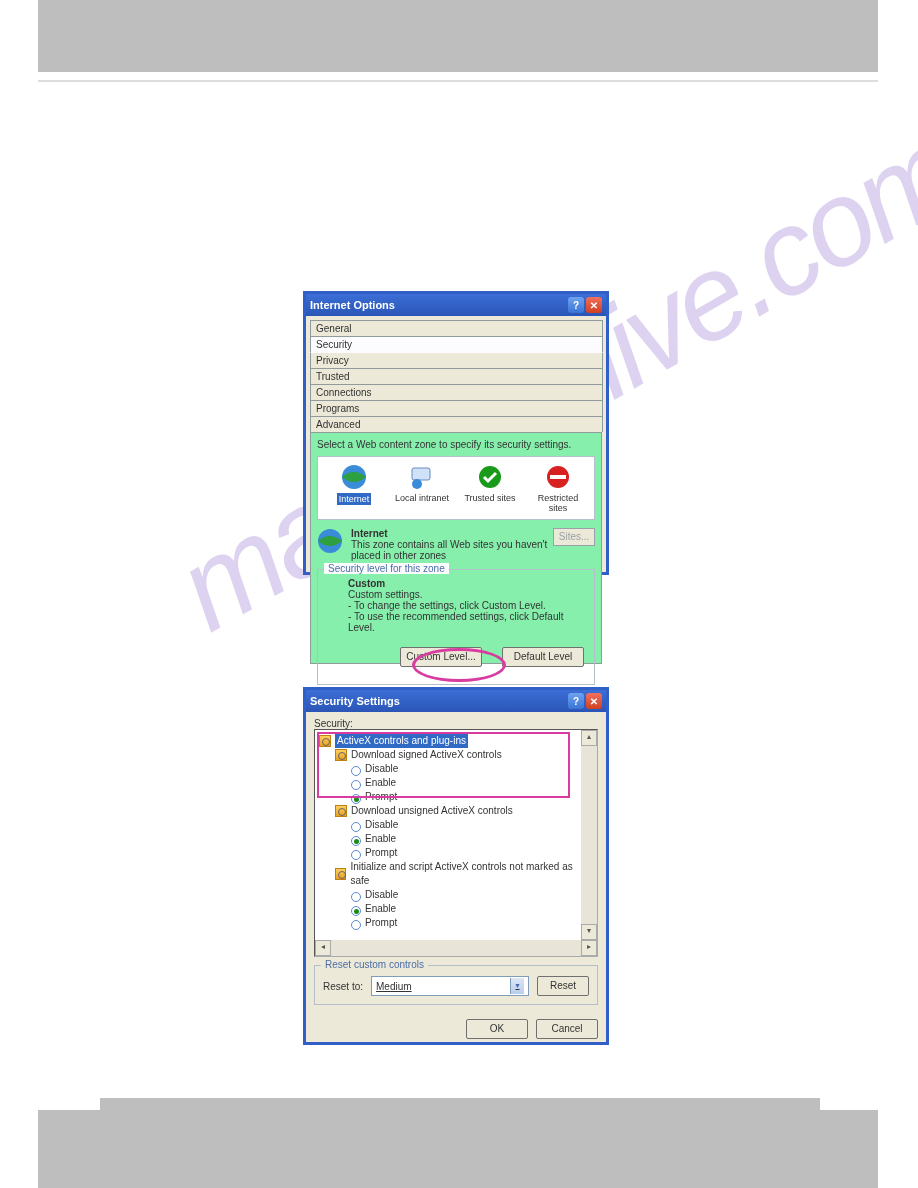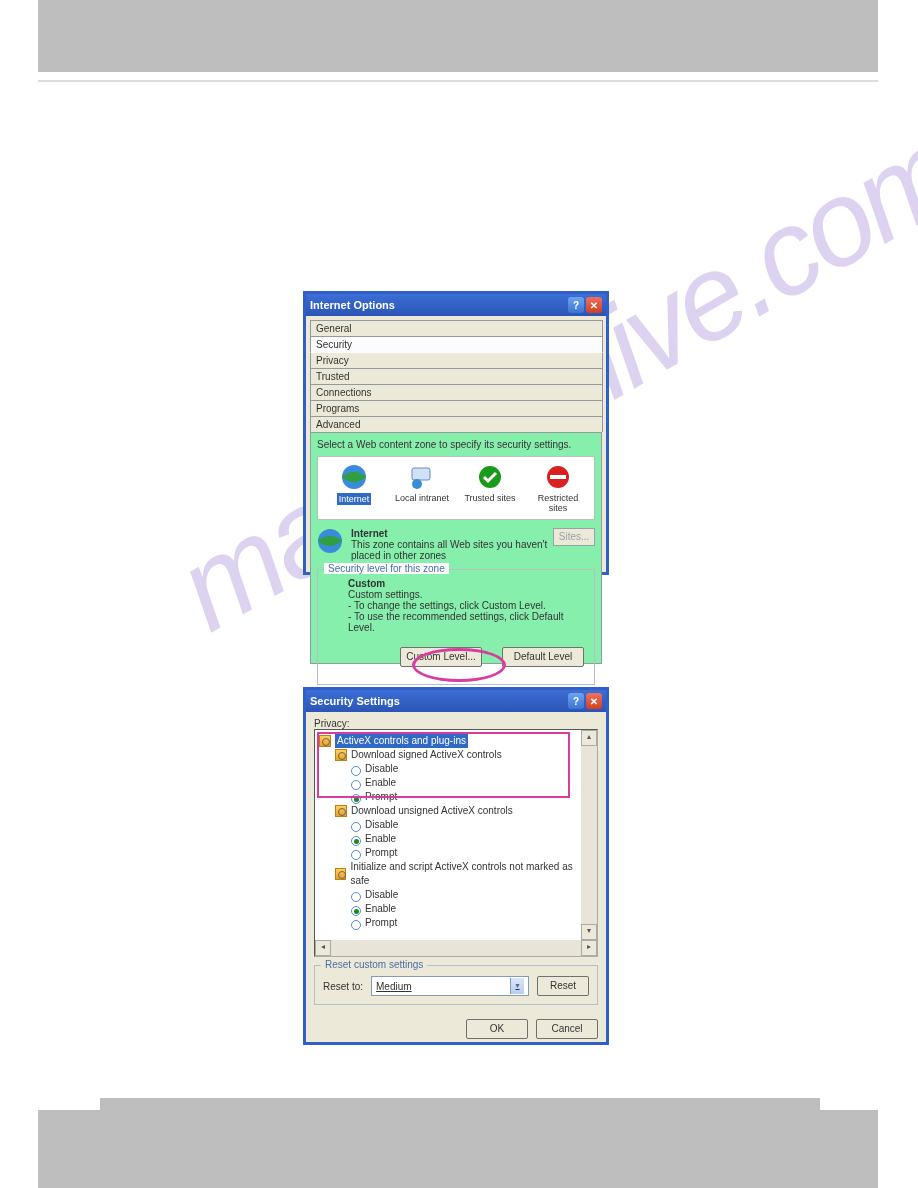--- a/index.html
+++ b/index.html
@@ -175,21 +175,21 @@
 
   <div class="dlg security-settings">
     <div class="titlebar">
       <span>Security Settings</span>
       <div class="buttons">
         <div class="tb-btn tb-help">?</div>
         <div class="tb-btn tb-close">✕</div>
       </div>
     </div>
     <div class="ss-body">
-      <div>Privacy:</div>
+      <div>Security:</div>
       <div class="ss-list">
         <div class="highlight-box" style="left:2px; top:2px; width:253px; height:66px;"></div>
         <div class="ss-tree">
           <div class="cat selected">
             <span class="cat-icon gear"></span>
             <span class="t">ActiveX controls and plug-ins</span>
           </div>
           <div class="sub">
             <span class="cat-icon gear"></span>
             <span>Download signed ActiveX controls</span>
@@ -245,21 +245,21 @@
           <div class="sb-btn">▴</div>
           <div class="sb-btn">▾</div>
         </div>
         <div class="ss-hscroll">
           <div class="sb-btn">◂</div>
           <div class="sb-btn">▸</div>
         </div>
       </div>
 
       <div class="reset-group">
-        <div class="reset-title">Reset custom settings</div>
+        <div class="reset-title">Reset custom controls</div>
         <div style="display:flex; align-items:center; gap:8px;">
           <span>Reset to:</span>
           <div class="combo">
             <span>Medium</span>
             <span class="combo-arrow">▾</span>
           </div>
           <div class="btn" style="min-width:52px;">Reset</div>
         </div>
       </div>
 

